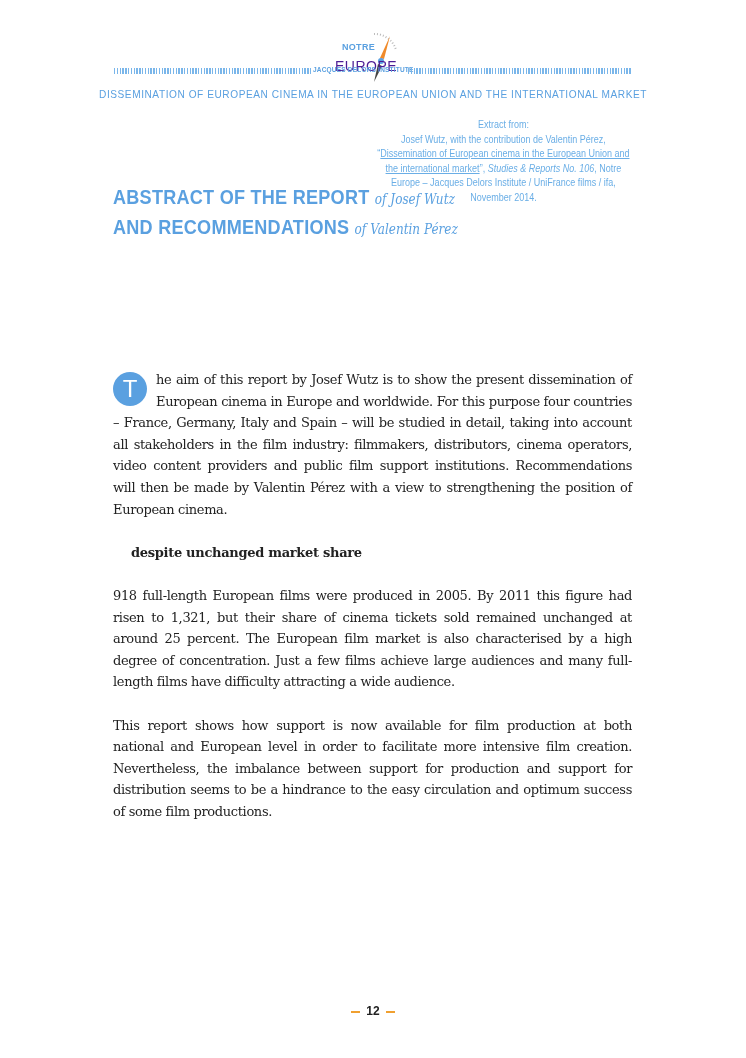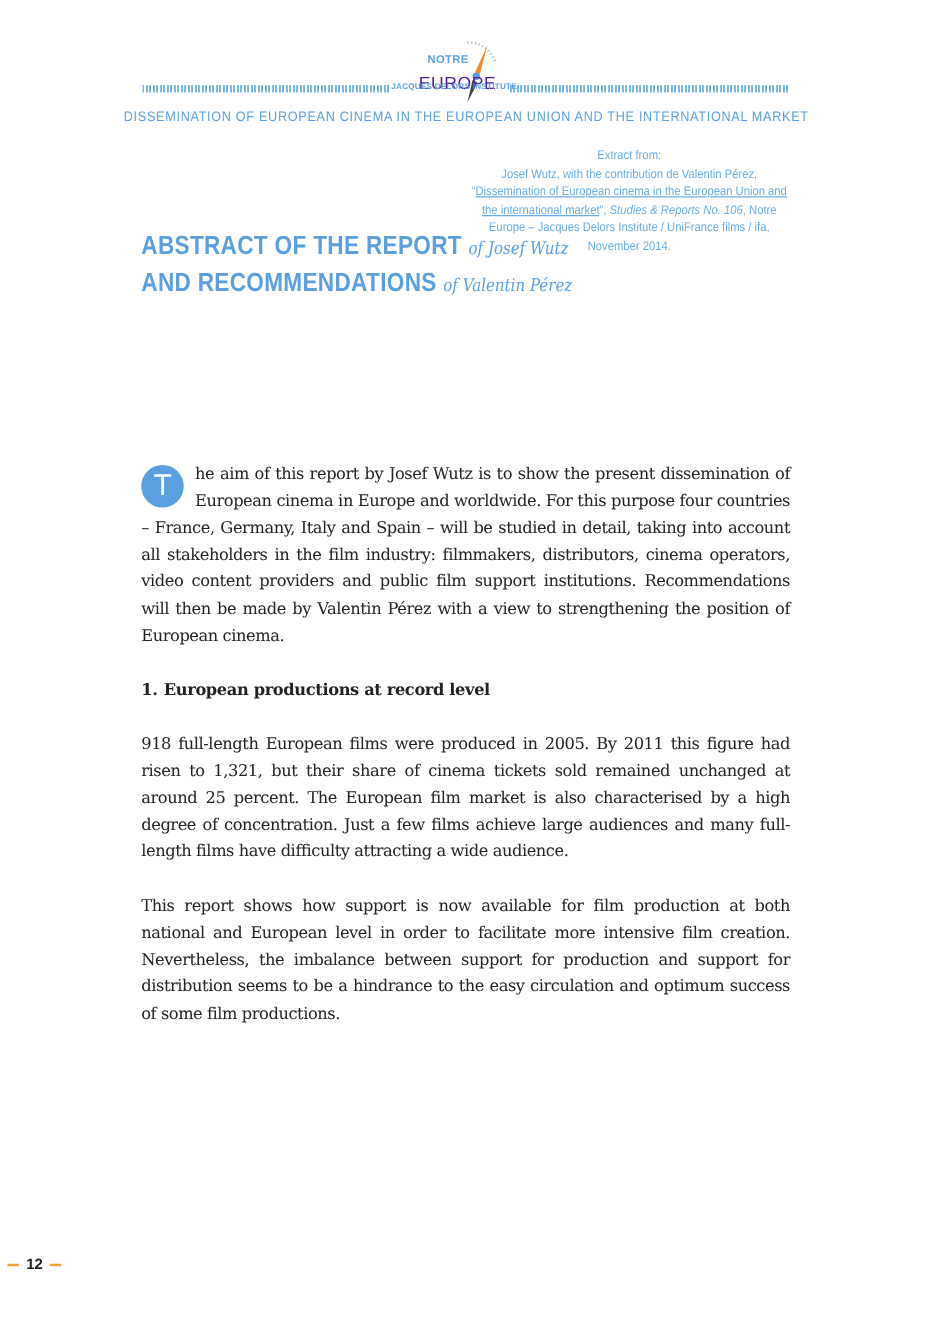--- a/index.html
+++ b/index.html
@@ -30,21 +30,21 @@
     .title-line .by { font-family: "DejaVu Serif", serif; font-weight: normal; font-style: italic; font-size: 14px; letter-spacing: 0; }
 
     .body { position: absolute; top: 369px; left: 113px; width: 519px; font-size: 13px; line-height: 21.6px; color: #222; }
     .body p { margin: 0 0 21.6px 0; text-align: justify; letter-spacing: -0.35px; }
     .dropcap { float: left; width: 34px; height: 34px; border-radius: 50%; background: #5aa0e0; color: #fff;
       font-family: "Liberation Sans", sans-serif; font-size: 24px; line-height: 34px; text-align: center; margin: 3px 9px 0 0; }
     .heading { font-weight: bold; margin: 0 0 21.6px 0; letter-spacing: -0.3px; }
     .heading .num { display: inline-block; width: 18px; }
     .heading .line2 { padding-left: 18px; }
 
-    .footer { position: absolute; top: 1004px; left: 0; width: 746px; text-align: left; font-family: "Liberation Sans", sans-serif; font-size: 12px; font-weight: bold; color: #222; }
+    .footer { position: absolute; top: 1004px; left: 0; width: 746px; text-align: center; font-family: "Liberation Sans", sans-serif; font-size: 12px; font-weight: bold; color: #222; }
     .footer .dash { display: inline-block; width: 9px; height: 2px; background: #f0a030; vertical-align: middle; margin: 0 6px; }
   </style>
 </head>
 <body>
 
 <div class="header">
   <div class="logo">
     <svg width="86" height="56" viewBox="0 0 86 56">
       <path d="M44 6 A 22 22 0 0 1 66 22" stroke="#bbb" stroke-width="2" stroke-dasharray="1 2" fill="none"></path>
       <polygon points="60,8 50,30 54,31" fill="#f08a2a"></polygon>
@@ -75,21 +75,21 @@
     <span>AND RECOMMENDATIONS</span>
     <span class="by">of Valentin Pérez</span>
   </div>
 </div>
 
 <div class="body">
   <p>
     <span class="dropcap">T</span><span>he aim of this report by Josef Wutz is to show the present dissemination of European cinema in Europe and worldwide. For this purpose four countries – France, Germany, Italy and Spain – will be studied in detail, taking into account all stakeholders in the film industry: filmmakers, distributors, cinema operators, video content providers and public film support institutions. Recommendations will then be made by Valentin Pérez with a view to strengthening the position of European cinema.</span>
   </p>
   <div class="heading">
-    <div><span class="num">1.</span><span>European productions at record level</span></div>
+    <div class="line2">despite unchanged market share</div>
   </div>
   <p>918 full-length European films were produced in 2005. By 2011 this figure had risen to 1,321, but their share of cinema tickets sold remained unchanged at around 25 percent. The European film market is also characterised by a high degree of concentration. Just a few films achieve large audiences and many full-length films have difficulty attracting a wide audience.</p>
   <p>This report shows how support is now available for film production at both national and European level in order to facilitate more intensive film creation. Nevertheless, the imbalance between support for production and support for distribution seems to be a hindrance to the easy circulation and optimum success of some film productions.</p>
 </div>
 
 <div class="footer">
   <span class="dash"></span><span>12</span><span class="dash"></span>
 </div>
 
 </body></html>

